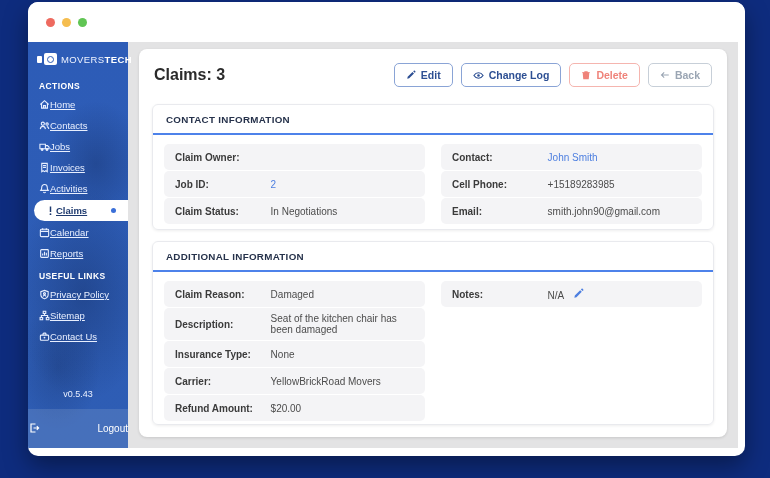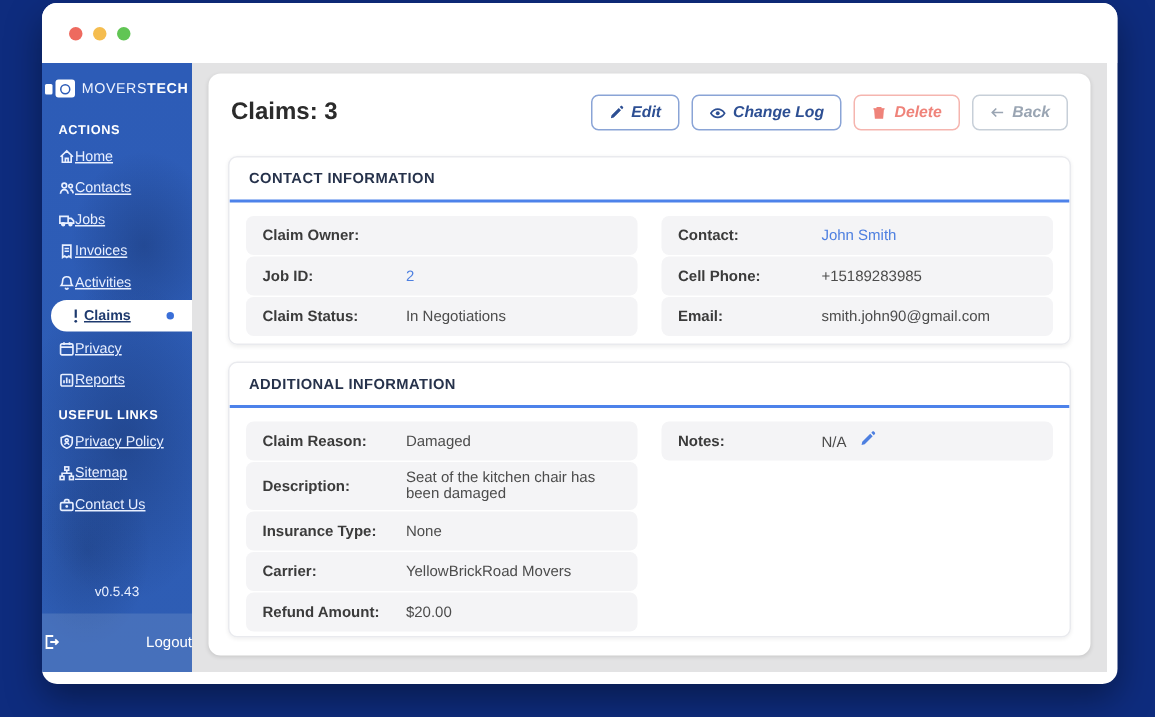--- a/index.html
+++ b/index.html
@@ -24,21 +24,21 @@
   
   .sidebar {
     width:100px; flex:0 0 100px; color:#fff;
     background:
       radial-gradient(70px 90px at 68% 30%, rgba(9,24,62,.28), transparent 70%),
       radial-gradient(95px 150px at 55% 62%, rgba(9,24,62,.30), transparent 72%),
       radial-gradient(60px 90px at 30% 80%, rgba(9,24,62,.22), transparent 70%),
       linear-gradient(#2d5cb7, #2e5db4);
     display:flex; flex-direction:column; font-size:9.5px; position:relative;
   }
-  .logo { display:flex; align-items:center; gap:4px; padding:11px 9px 9px 9px;justify-content:center; }
+  .logo { display:flex; align-items:center; gap:4px; padding:11px 9px 9px 9px; }
   .logo-mark { display:flex; align-items:center; gap:2px; }
   .logo-dash { width:5px; height:7px; background:#fff; border-radius:1px; }
   .logo-box { width:13px; height:12px; background:#fff; border-radius:2px; position:relative; }
   .logo-box::after { content:""; position:absolute; left:3px; top:3px; width:5px; height:5px; border:1.4px solid #2d5cb7; border-radius:50%; }
   .logo-text { font-size:9.5px; letter-spacing:.4px; color:#eef3ff; white-space:nowrap; }
   .logo-text b { font-weight:bold; color:#fff; }
   .nav-label { padding:7px 11px 3px 11px; font-weight:bold; font-size:8.5px; letter-spacing:.4px; color:#fff; }
   .nav-item { display:flex; align-items:center; gap:0; padding:4px 8px 4px 11px; height:21px; color:#e8efff; cursor:pointer;text-decoration:underline; }
   .nav-item svg { flex:0 0 auto; }
   .nav-item.active {
@@ -59,21 +59,21 @@
     background:#fff; border-radius:8px; height:100%;
     box-shadow:0 1px 3px rgba(0,0,0,.12);
     padding:12px 13px; display:flex; flex-direction:column; gap:11px;
   }
   .card-header { display:flex; align-items:center; justify-content:space-between; padding:2px 2px 6px 2px; }
   .page-title { font-size:16px; font-weight:bold; color:#2b2b2b; }
   .btn-group { display:flex; gap:8px; }
   .btn {
     display:flex; align-items:center; gap:5px;
     border-radius:5px; padding:5px 11px; font-size:10.5px; font-weight:bold;
-    background:#fff; cursor:pointer; border:1px solid; font-family:inherit;font-style:italic;
+    background:#fff; cursor:pointer; border:1px solid; font-family:inherit;
   }
   .btn-blue { color:#2d4f93; border-color:#8aa4d6; }
   .btn-red  { color:#ef837a; border-color:#f5b5af; }
   .btn-gray { color:#9aa5b3; border-color:#c7cfd8; }
 
   .section { border:1px solid #e9eaee; border-radius:6px; box-shadow:0 1px 3px rgba(0,0,0,.07); overflow:hidden; }
   .section-title { padding:9px 13px 8px 13px; font-size:9.8px; font-weight:bold; color:#26324b; letter-spacing:.3px; }
   .section-divider { height:2px; background:#4d82ea; }
   .section-body { padding:9px 11px 10px 11px; display:grid; grid-template-columns:1fr 1fr; column-gap:16px; align-items:start; }
   .col { display:flex; flex-direction:column; gap:1px; }
@@ -155,21 +155,21 @@
             <circle cx="6" cy="10" r="1" fill="currentColor" stroke="none"></circle>
           </svg>
         <span>Claims</span>
         <span class="active-dot"></span>
       </div>
       <div class="nav-item">
         <svg width="11" height="11" viewBox="0 0 12 12" fill="none" stroke="currentColor" stroke-width="1.2">
             <rect x="1.5" y="2.5" width="9" height="8" rx="1"></rect>
             <path d="M1.5 4.8h9M4 1.3v2M8 1.3v2"></path>
           </svg>
-        <span>Privacy</span>
+        <span>Calendar</span>
       </div>
       <div class="nav-item">
         <svg width="11" height="11" viewBox="0 0 12 12" fill="none" stroke="currentColor" stroke-width="1.2">
             <rect x="1.8" y="1.8" width="8.4" height="8.4" rx="1"></rect>
             <path d="M4 8.2V6M6 8.2V4M8 8.2V5.2"></path>
           </svg>
         <span>Reports</span>
       </div>
 
       <div class="nav-label">USEFUL LINKS</div>

